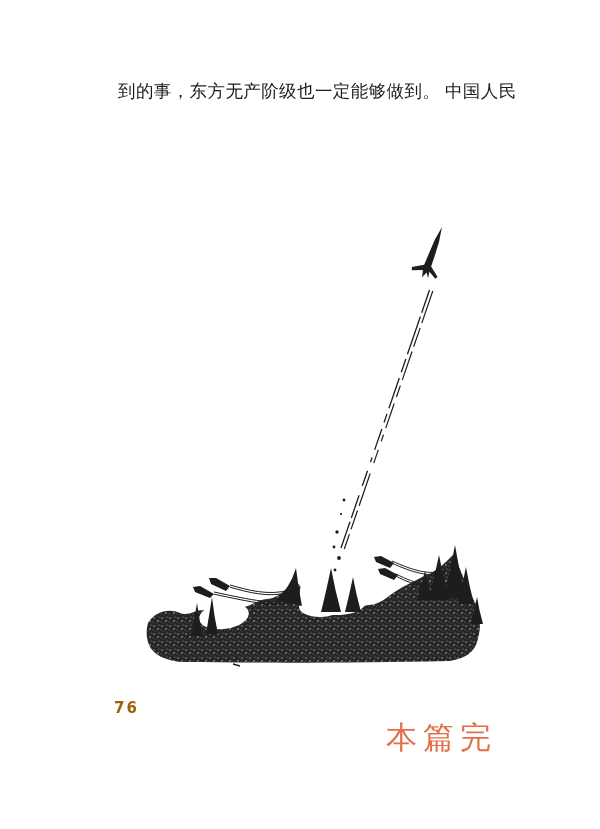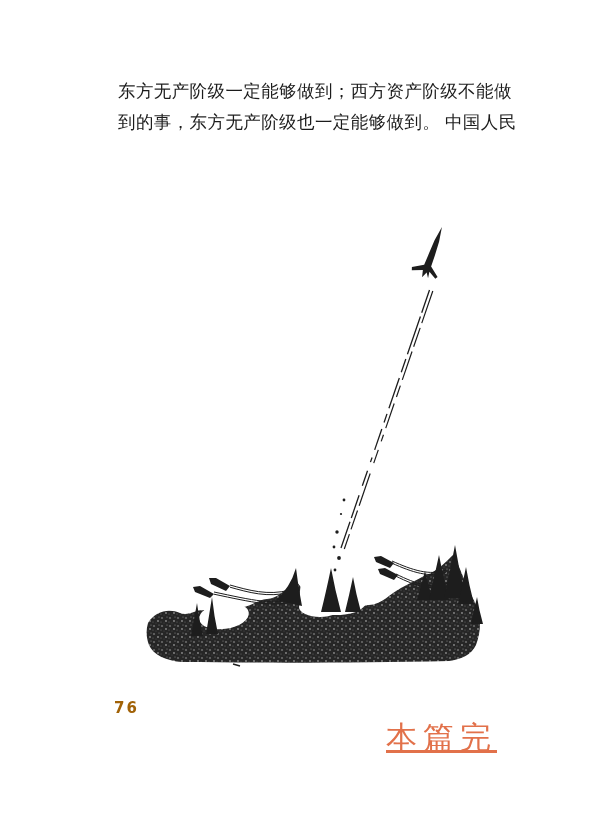--- a/index.html
+++ b/index.html
@@ -15,30 +15,29 @@
   .paragraph .tline{white-space:nowrap;}
   .illustration{position:absolute;left:130px;top:215px;}
   .page-number{
     position:absolute;left:114px;top:699px;
     font-family:"DejaVu Sans","Liberation Sans",sans-serif;
     font-weight:bold;font-size:15px;letter-spacing:2px;color:#a16207;
   }
   .end-mark{
     position:absolute;left:386px;top:717px;
     font-family:"DejaVu Sans","Liberation Sans",sans-serif;
-    font-size:31px;font-weight:500;letter-spacing:6px;white-space:nowrap;text-decoration:underline;
+    font-size:31px;font-weight:500;letter-spacing:6px;white-space:nowrap;
   }
 </style>
 </head>
 <body>
 
 <div class="page">
 
   <div class="paragraph" style="color: rgb(28, 28, 28);">
-    <div class="tline">东方无产阶级一定能够做到；西方资产阶级不能做</div>
     <div class="tline">到的事，东方无产阶级也一定能够做到。 中国人民</div>
   </div>
 
   <svg class="illustration" width="360" height="460" viewBox="130 215 360 460" xmlns="http://www.w3.org/2000/svg">
     <defs>
       <pattern id="ht" width="8" height="8" patternUnits="userSpaceOnUse">
         <rect width="8" height="8" fill="#262626"></rect>
         <circle cx="2" cy="2" r="1.1" fill="#6a6a6a"></circle>
         <circle cx="6" cy="5" r="0.9" fill="#8d8d8d"></circle>
         <circle cx="4" cy="7" r="0.6" fill="#4a4a4a"></circle>

